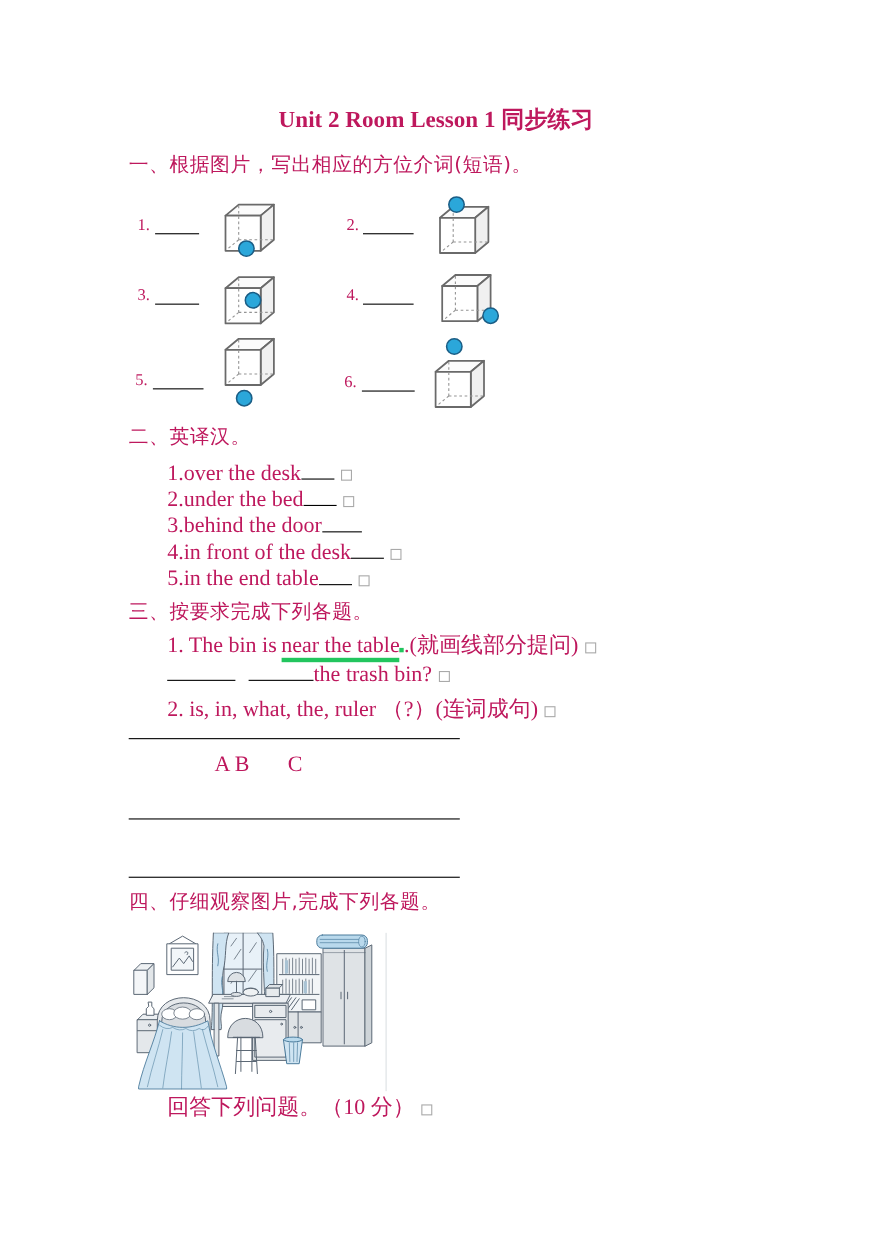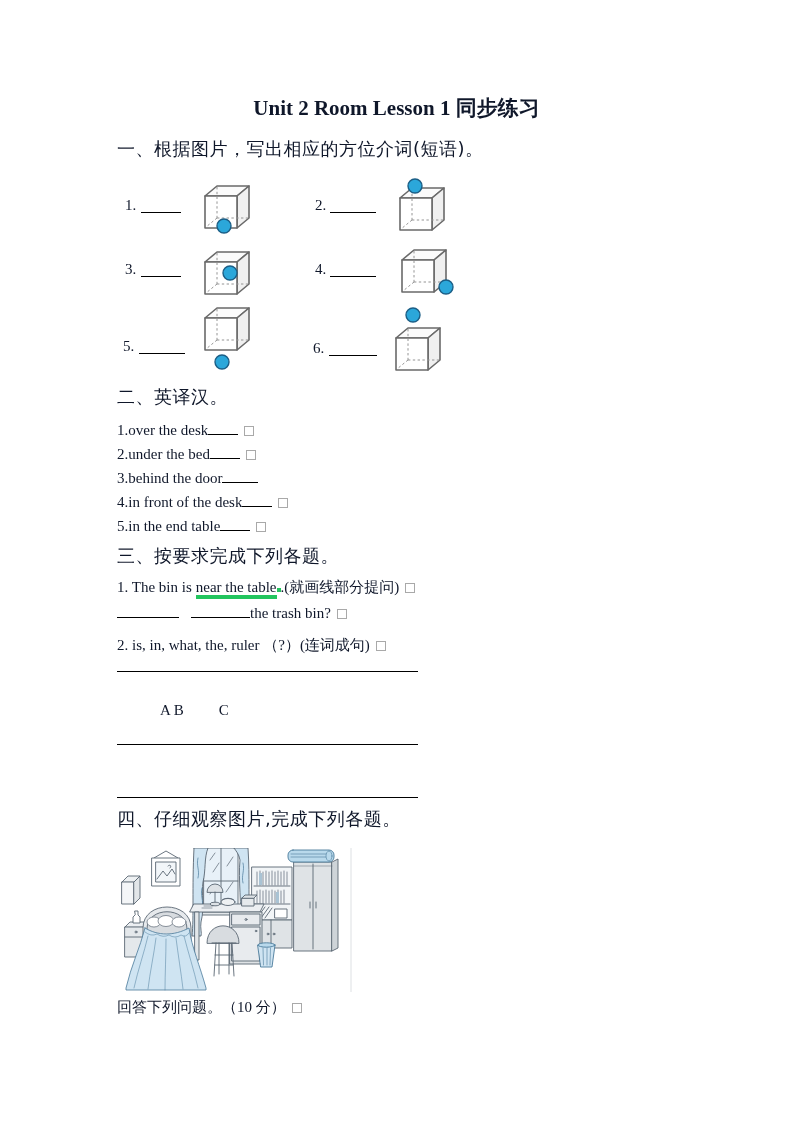--- a/index.html
+++ b/index.html
@@ -1,21 +1,21 @@
 <!DOCTYPE html>
 <html style="--dot_fill: #2BA7DA; --dot_stroke: #1B5E86; --ill_line: #5a6673; --ill_blue: #cfe4f2; --ill_blue2: #b9d9ec; --ill_stroke: #4a7a9b; --ill_gray: #dfe3e6; --ill_gray_light: #eef1f3;"><head>
 <meta charset="utf-8">
 <style>
   html,body{margin:0;padding:0;background:#ffffff;}
   #page{position:relative;width:779px;height:1122px;background:#ffffff;overflow:hidden;
-        font-family:"Liberation Serif","DejaVu Serif",serif;color:#0f172a;}
+        font-family:"Liberation Serif","DejaVu Serif",serif;color:#be185d;}
   .abs{position:absolute;}
   .title{left:0;top:94px;width:793px;text-align:center;font-size:21px;font-weight:bold;}
   .sechead{font-size:18px;font-weight:normal;font-family:"DejaVu Sans","Liberation Sans",sans-serif;letter-spacing:0.5px;}
-  .body15{font-size:15px;line-height:19px;white-space:nowrap;}
+  .body15{font-size:20px;line-height:19px;white-space:nowrap;margin-left:35px;}
   .qnum{font-size:15px;}
   .numblank{border-bottom:1.1px solid #000;height:0;}
   .bl{display:inline-block;border-bottom:1.1px solid #000;height:13px;}
   .box{display:inline-block;width:8px;height:8px;border:1px solid #a9a9a9;margin-left:6px;vertical-align:-1px;}
   .ansline{left:117px;width:301px;border-top:1.6px solid #000;height:0;}
   .u{border-bottom:4px solid #22c55e;}
   .gap{display:inline-block;width:4px;}
   .dot{fill:var(--dot_fill,#2BA7DA);stroke:var(--dot_stroke,#1B5E86);stroke-width:1.4;}
   .cube-slot{width:70px;height:80px;}
   svg{display:block;}
@@ -118,21 +118,21 @@
   </div>
   <div class="abs body15" style="left:117px;top:604px">
     <span class="bl" style="width:62px"></span><span style="display:inline-block;width:12px"></span><span class="bl" style="width:59px"></span><span>the trash bin?</span><span class="box"></span>
   </div>
 
   <div class="abs body15" style="left:117px;top:636px">
     <span>2. is, in, what, the, ruler （?）(连词成句)</span><span class="box"></span>
   </div>
   <div class="abs ansline" style="top:671px"></div>
 
-  <div class="abs body15" style="left:117px;top:701px">
+  <div class="abs body15" style="left:117px;top:686px">
     <span style="margin-left:43px">A B</span><span style="margin-left:35px">C</span>
   </div>
   <div class="abs ansline" style="top:744px"></div>
 
   <div class="abs ansline" style="top:797px"></div>
 
   <div class="abs sechead" style="left:117px;top:807px">四、仔细观察图片,完成下列各题。</div>
 
   <div class="abs" style="left:118px;top:848px">
     <svg width="234" height="144" viewBox="0 0 234 144" stroke-linecap="round" stroke-linejoin="round">

